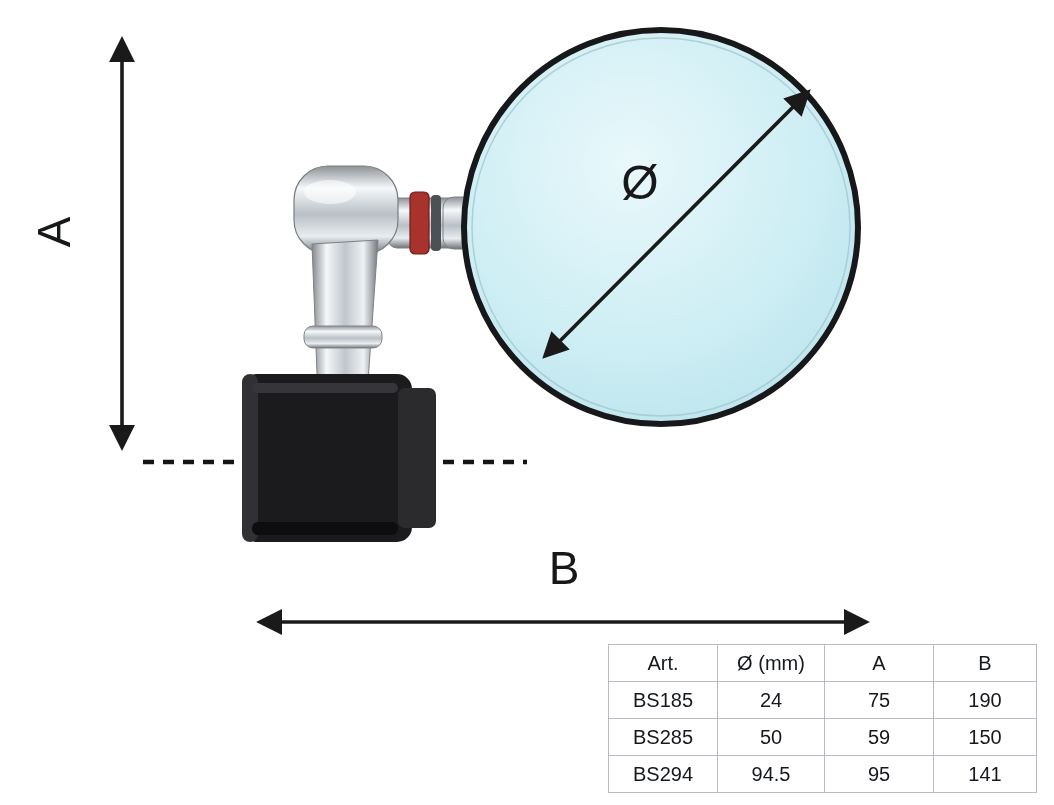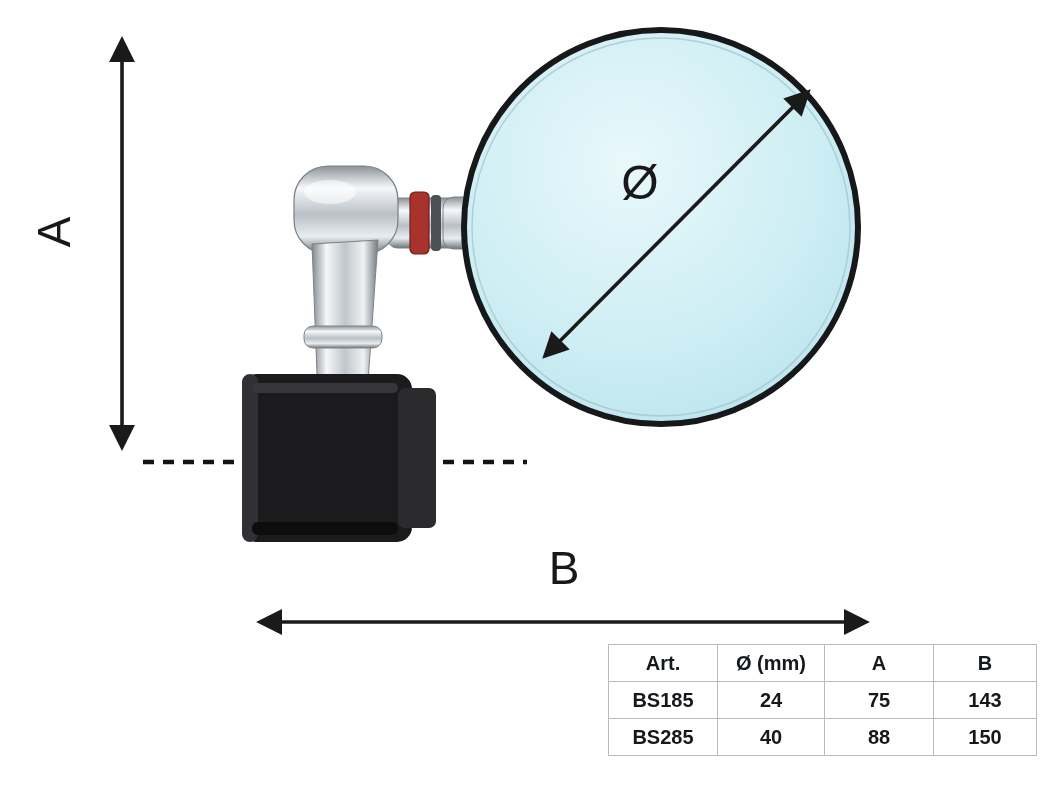--- a/index.html
+++ b/index.html
@@ -26,21 +26,21 @@
     position: absolute;
     left: 608px;
     top: 644px;
     border-collapse: collapse;
     background: #ffffff;
     table-layout: fixed;
   }
   .spec-table th, .spec-table td {
     border: 1px solid #b7bcc2;
     font-size: 20px;
-    font-weight: bold;
+    font-weight: normal;
     text-align: center;
     color: #15181c;
     padding: 6px 8px;
     height: 24px;
     white-space: nowrap;
   }
   .col-art   { width: 92px; }
   .col-diam  { width: 90px; }
   .col-a     { width: 92px; }
   .col-b     { width: 86px; }
@@ -136,24 +136,30 @@
         <th class="col-diam">Ø (mm)</th>
         <th class="col-a">A</th>
         <th class="col-b">B</th>
       </tr>
     </thead>
     <tbody>
       <tr>
         <td>BS185</td>
         <td>24</td>
         <td>75</td>
-        <td>143</td>
+        <td>190</td>
       </tr>
       <tr>
         <td>BS285</td>
-        <td>40</td>
-        <td>88</td>
+        <td>50</td>
+        <td>59</td>
         <td>150</td>
+      </tr>
+      <tr>
+        <td>BS294</td>
+        <td>94.5</td>
+        <td>95</td>
+        <td>141</td>
       </tr>
     </tbody>
   </table>
 
 </div>
 
 </body></html>

